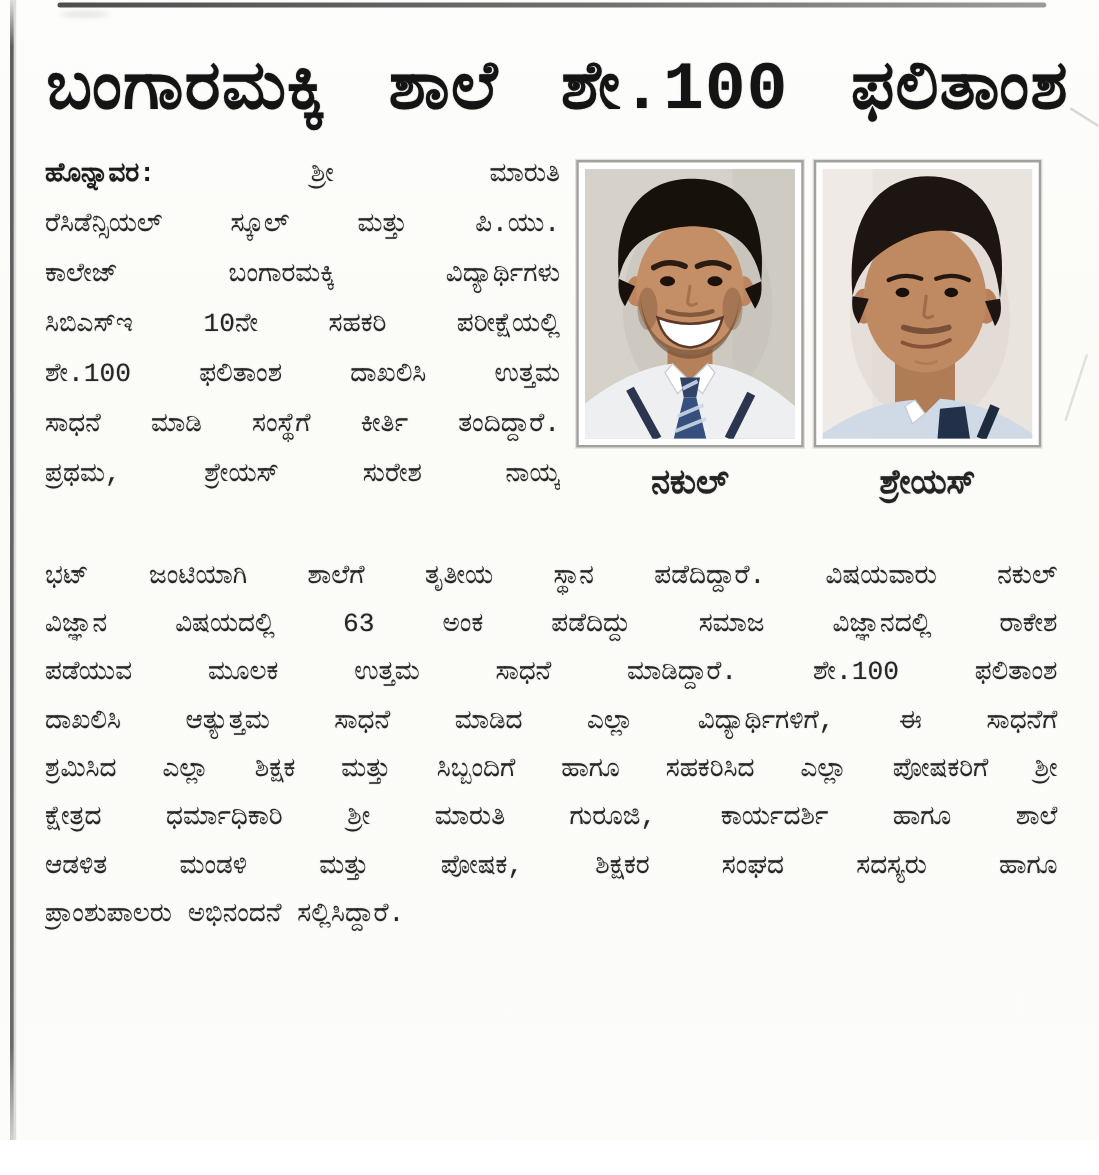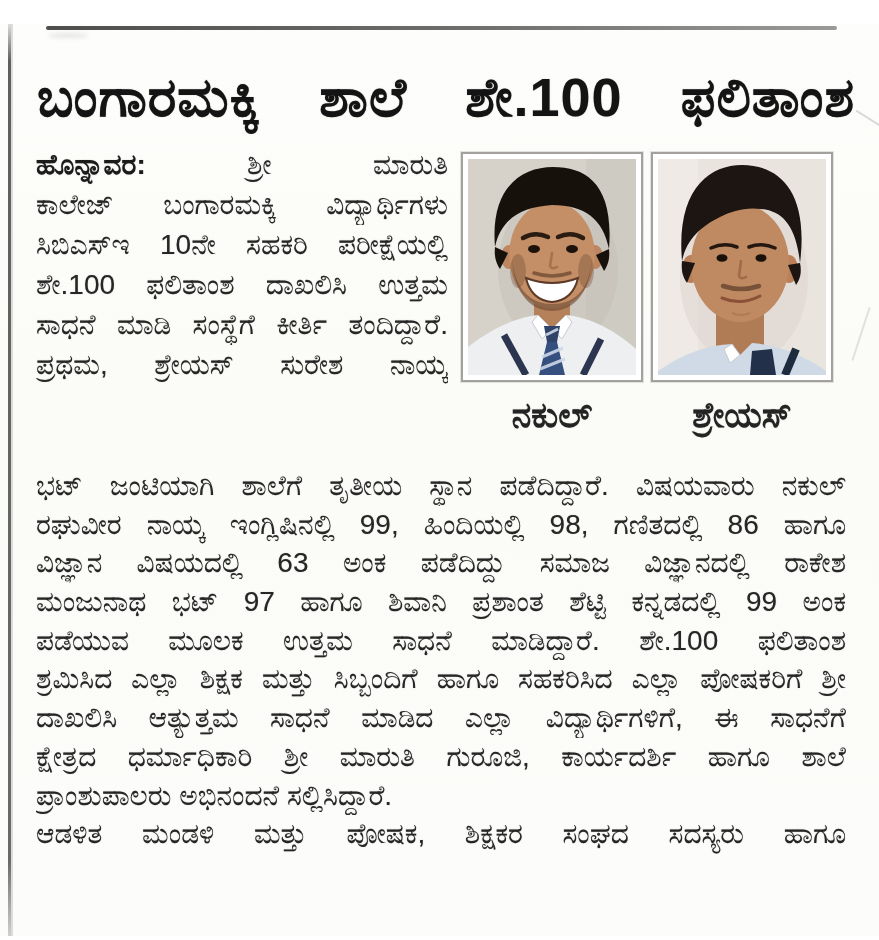--- a/index.html
+++ b/index.html
@@ -1,23 +1,22 @@
 <!DOCTYPE html>
 <html lang="kn"><head>
 <meta charset="utf-8">
 <style>
   html,body{margin:0;padding:0;background:#ffffff;}
   .page{
     position:relative;
     width:879px;height:912px;
     background:linear-gradient(180deg,#fdfdfb 0%,#fbfbf8 40%,#fcfcfa 100%);
     overflow:hidden;
-    font-family:Liberation Sans, sans-serif;
+    font-family:Liberation Mono, monospace;
     color:#242424;
-    margin-top:24px;
   }
   
   .left-rule{
     position:absolute;left:8px;top:0;width:3px;height:930px;
     background:linear-gradient(180deg,rgba(90,90,90,.2),#5f5f5f 4%,#6a6a6a 90%,rgba(120,120,120,.15));
     box-shadow:2px 0 0 rgba(160,160,160,.35);
   }
   .top-rule{
     position:absolute;left:46px;top:2px;width:791px;height:4px;
     background:linear-gradient(90deg,#4e4e4e,#6f6f6f 55%,#9a9a9a);
@@ -27,21 +26,21 @@
   .edge-mark{position:absolute;background:#c2c2c2;opacity:.6;border-radius:2px;}
   
   .headline{
     position:absolute;left:37px;top:34px;width:818px;margin:0;
     font-size:54px;line-height:78px;font-weight:bold;color:#141414;
     text-align:justify;text-align-last:justify;
     letter-spacing:1px;white-space:nowrap;overflow:hidden;
     text-shadow:0 0 1px rgba(0,0,0,.45);
   }
   
-  .bodytext{font-size:28px;color:#262626;text-shadow:0 0 1px rgba(40,40,40,.4);}
+  .bodytext{font-size:21px;color:#262626;text-shadow:0 0 1px rgba(40,40,40,.4);}
   .left-col{
     position:absolute;left:36px;top:121px;width:412px;
   }
   .left-col .line{height:40px;line-height:40px;}
   .full-col{
     position:absolute;left:36px;top:443px;width:810px;
   }
   .full-col .line{height:38.7px;line-height:38.7px;}
   .line{
     text-align:justify;text-align-last:justify;
@@ -56,37 +55,38 @@
   }
   .photo-figure{margin:0;width:182px;}
   .photo-frame{
     box-sizing:border-box;width:182px;height:230px;
     border:2px solid #a3a19e;background:#fff;padding:5px;
     box-shadow:0 0 0 1px rgba(200,198,195,.5);
   }
   .photo-frame svg{display:block;width:168px;height:216px;}
   .photo-caption{
     display:block;margin-top:13px;
-    font-size:35px;font-weight:bold;text-align:center;color:#242424;
+    font-size:27px;font-weight:bold;text-align:center;color:#242424;
     text-shadow:0 0 1px rgba(40,40,40,.4);
   }
 </style>
 </head>
 <body>
 
 <div class="page">
 
   <div class="left-rule"></div>
   <div class="top-rule"></div>
   <div class="smudge" style="left:48px;top:9px;width:40px;height:5px;"></div>
 
   <h1 class="headline" lang="kn">ಬಂಗಾರಮಕ್ಕಿ ಶಾಲೆ ಶೇ.100 ಫಲಿತಾಂಶ</h1>
 
   <div class="left-col bodytext">
     <div class="line"><span class="dateline">ಹೊನ್ನಾವರ:</span> <span>ಶ್ರೀ ಮಾರುತಿ</span></div>
+    <div class="line">ರೆಸಿಡೆನ್ಸಿಯಲ್ ಸ್ಕೂಲ್ ಮತ್ತು ಪಿ.ಯು.</div>
     <div class="line">ಕಾಲೇಜ್ ಬಂಗಾರಮಕ್ಕಿ ವಿದ್ಯಾರ್ಥಿಗಳು</div>
     <div class="line">ಸಿಬಿಎಸ್‌ಇ 10ನೇ ಸಹಕರಿ ಪರೀಕ್ಷೆಯಲ್ಲಿ</div>
     <div class="line">ಶೇ.100 ಫಲಿತಾಂಶ ದಾಖಲಿಸಿ ಉತ್ತಮ</div>
     <div class="line">ಸಾಧನೆ ಮಾಡಿ ಸಂಸ್ಥೆಗೆ ಕೀರ್ತಿ ತಂದಿದ್ದಾರೆ.</div>
     <div class="line">ಪ್ರಥಮ, ಶ್ರೇಯಸ್ ಸುರೇಶ ನಾಯ್ಕ</div>
   </div>
 
   <div class="photos">
 
     <figure class="photo-figure">
@@ -176,29 +176,27 @@
           <path d="M138,190 L127,216" stroke="#1e2a3d" stroke-width="8"></path>
         </svg>
       </div>
       <figcaption class="photo-caption" lang="kn">ಶ್ರೇಯಸ್</figcaption>
     </figure>
 
   </div>
 
   <div class="full-col bodytext">
     <div class="line">ಭಟ್ ಜಂಟಿಯಾಗಿ ಶಾಲೆಗೆ ತೃತೀಯ ಸ್ಥಾನ ಪಡೆದಿದ್ದಾರೆ. ವಿಷಯವಾರು ನಕುಲ್</div>
-    <div class="line">ರಘುವೀರ ನಾಯ್ಕ ಇಂಗ್ಲಿಷಿನಲ್ಲಿ 99, ಹಿಂದಿಯಲ್ಲಿ 98, ಗಣಿತದಲ್ಲಿ 86 ಹಾಗೂ</div>
     <div class="line">ವಿಜ್ಞಾನ ವಿಷಯದಲ್ಲಿ 63 ಅಂಕ ಪಡೆದಿದ್ದು ಸಮಾಜ ವಿಜ್ಞಾನದಲ್ಲಿ ರಾಕೇಶ</div>
-    <div class="line">ಮಂಜುನಾಥ ಭಟ್ 97 ಹಾಗೂ ಶಿವಾನಿ ಪ್ರಶಾಂತ ಶೆಟ್ಟಿ ಕನ್ನಡದಲ್ಲಿ 99 ಅಂಕ</div>
     <div class="line">ಪಡೆಯುವ ಮೂಲಕ ಉತ್ತಮ ಸಾಧನೆ ಮಾಡಿದ್ದಾರೆ. ಶೇ.100 ಫಲಿತಾಂಶ</div>
+    <div class="line">ದಾಖಲಿಸಿ ಆತ್ಯುತ್ತಮ ಸಾಧನೆ ಮಾಡಿದ ಎಲ್ಲಾ ವಿದ್ಯಾರ್ಥಿಗಳಿಗೆ, ಈ ಸಾಧನೆಗೆ</div>
     <div class="line">ಶ್ರಮಿಸಿದ ಎಲ್ಲಾ ಶಿಕ್ಷಕ ಮತ್ತು ಸಿಬ್ಬಂದಿಗೆ ಹಾಗೂ ಸಹಕರಿಸಿದ ಎಲ್ಲಾ ಪೋಷಕರಿಗೆ ಶ್ರೀ</div>
-    <div class="line">ದಾಖಲಿಸಿ ಆತ್ಯುತ್ತಮ ಸಾಧನೆ ಮಾಡಿದ ಎಲ್ಲಾ ವಿದ್ಯಾರ್ಥಿಗಳಿಗೆ, ಈ ಸಾಧನೆಗೆ</div>
     <div class="line">ಕ್ಷೇತ್ರದ ಧರ್ಮಾಧಿಕಾರಿ ಶ್ರೀ ಮಾರುತಿ ಗುರೂಜಿ, ಕಾರ್ಯದರ್ಶಿ ಹಾಗೂ ಶಾಲೆ</div>
+    <div class="line">ಆಡಳಿತ ಮಂಡಳಿ ಮತ್ತು ಪೋಷಕ, ಶಿಕ್ಷಕರ ಸಂಘದ ಸದಸ್ಯರು ಹಾಗೂ</div>
     <div class="line align-left">ಪ್ರಾಂಶುಪಾಲರು ಅಭಿನಂದನೆ ಸಲ್ಲಿಸಿದ್ದಾರೆ.</div>
-    <div class="line">ಆಡಳಿತ ಮಂಡಳಿ ಮತ್ತು ಪೋಷಕ, ಶಿಕ್ಷಕರ ಸಂಘದ ಸದಸ್ಯರು ಹಾಗೂ</div>
   </div>
 
   <div class="edge-mark" style="left:854px;top:93px;width:28px;height:2px;transform:rotate(32deg);"></div>
   <div class="edge-mark" style="left:860px;top:282px;width:2px;height:56px;transform:rotate(18deg);opacity:.45;"></div>
 
   <div class="smudge" style="left:210px;top:918px;width:60px;height:8px;opacity:.18;"></div>
   <div class="smudge" style="left:520px;top:924px;width:90px;height:7px;opacity:.15;"></div>
   <div class="smudge" style="left:760px;top:915px;width:50px;height:8px;opacity:.15;"></div>
 
 </div>

